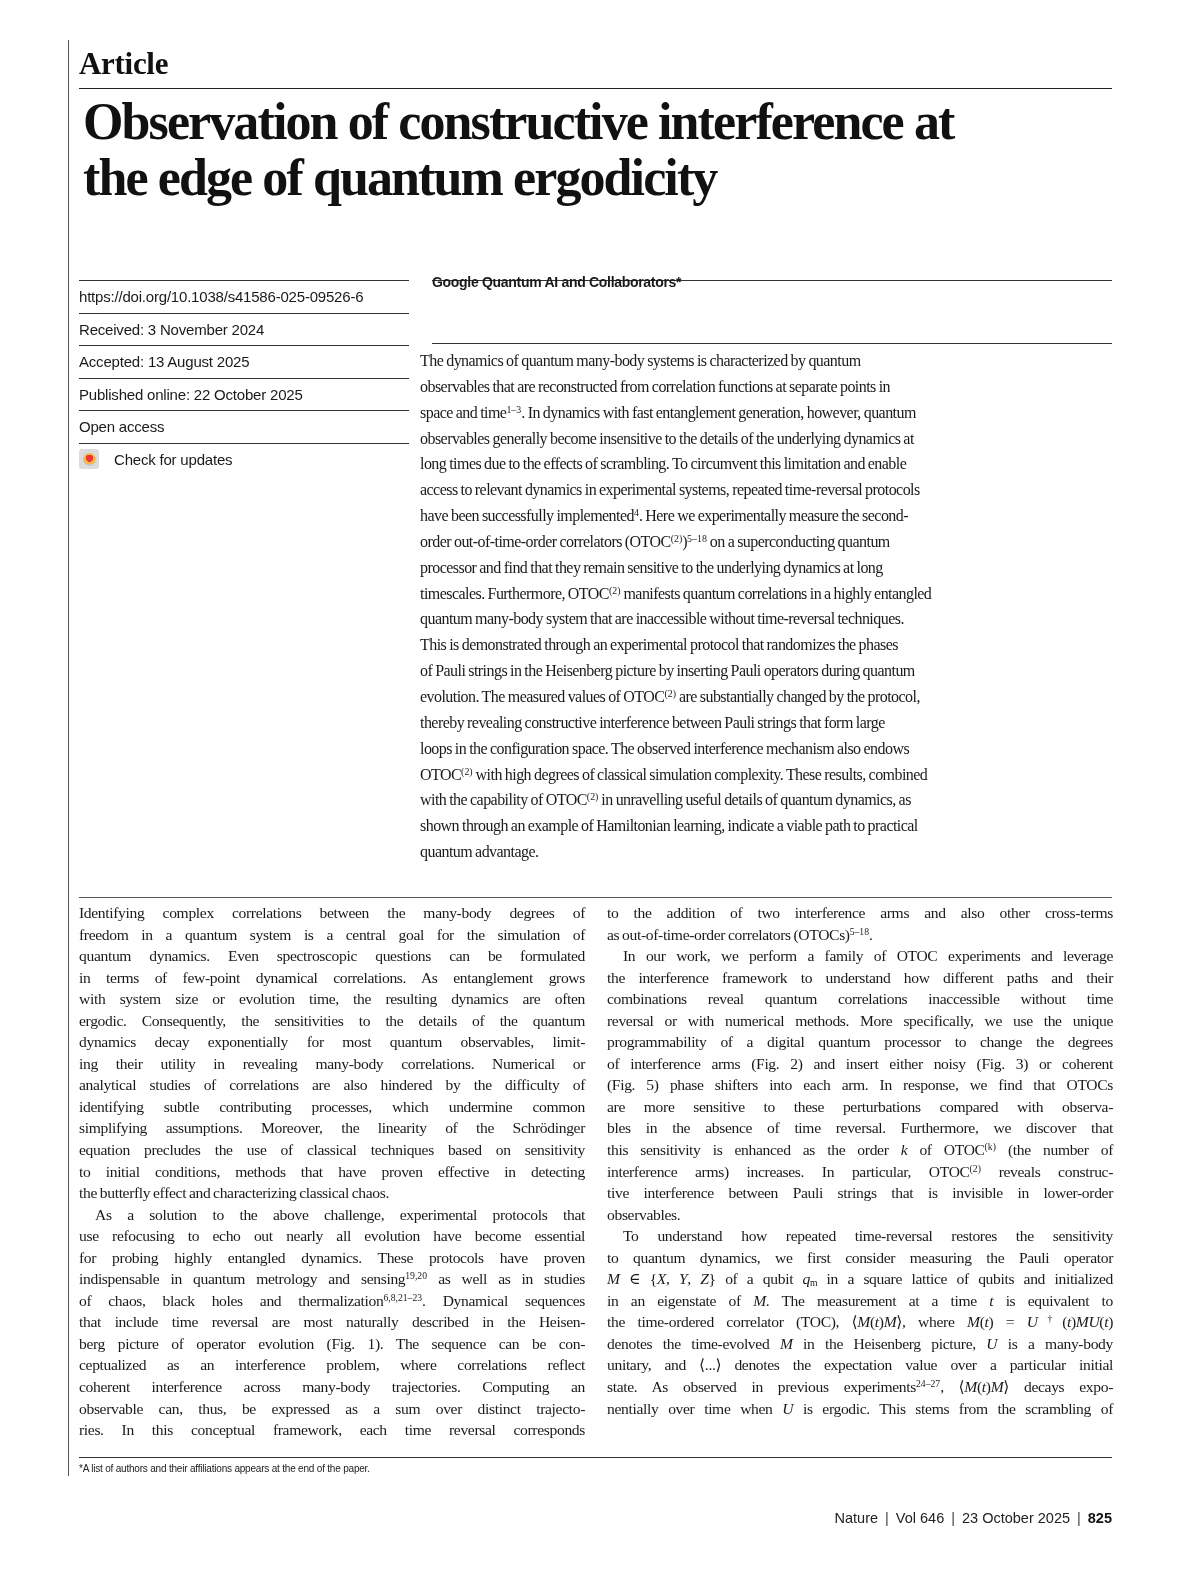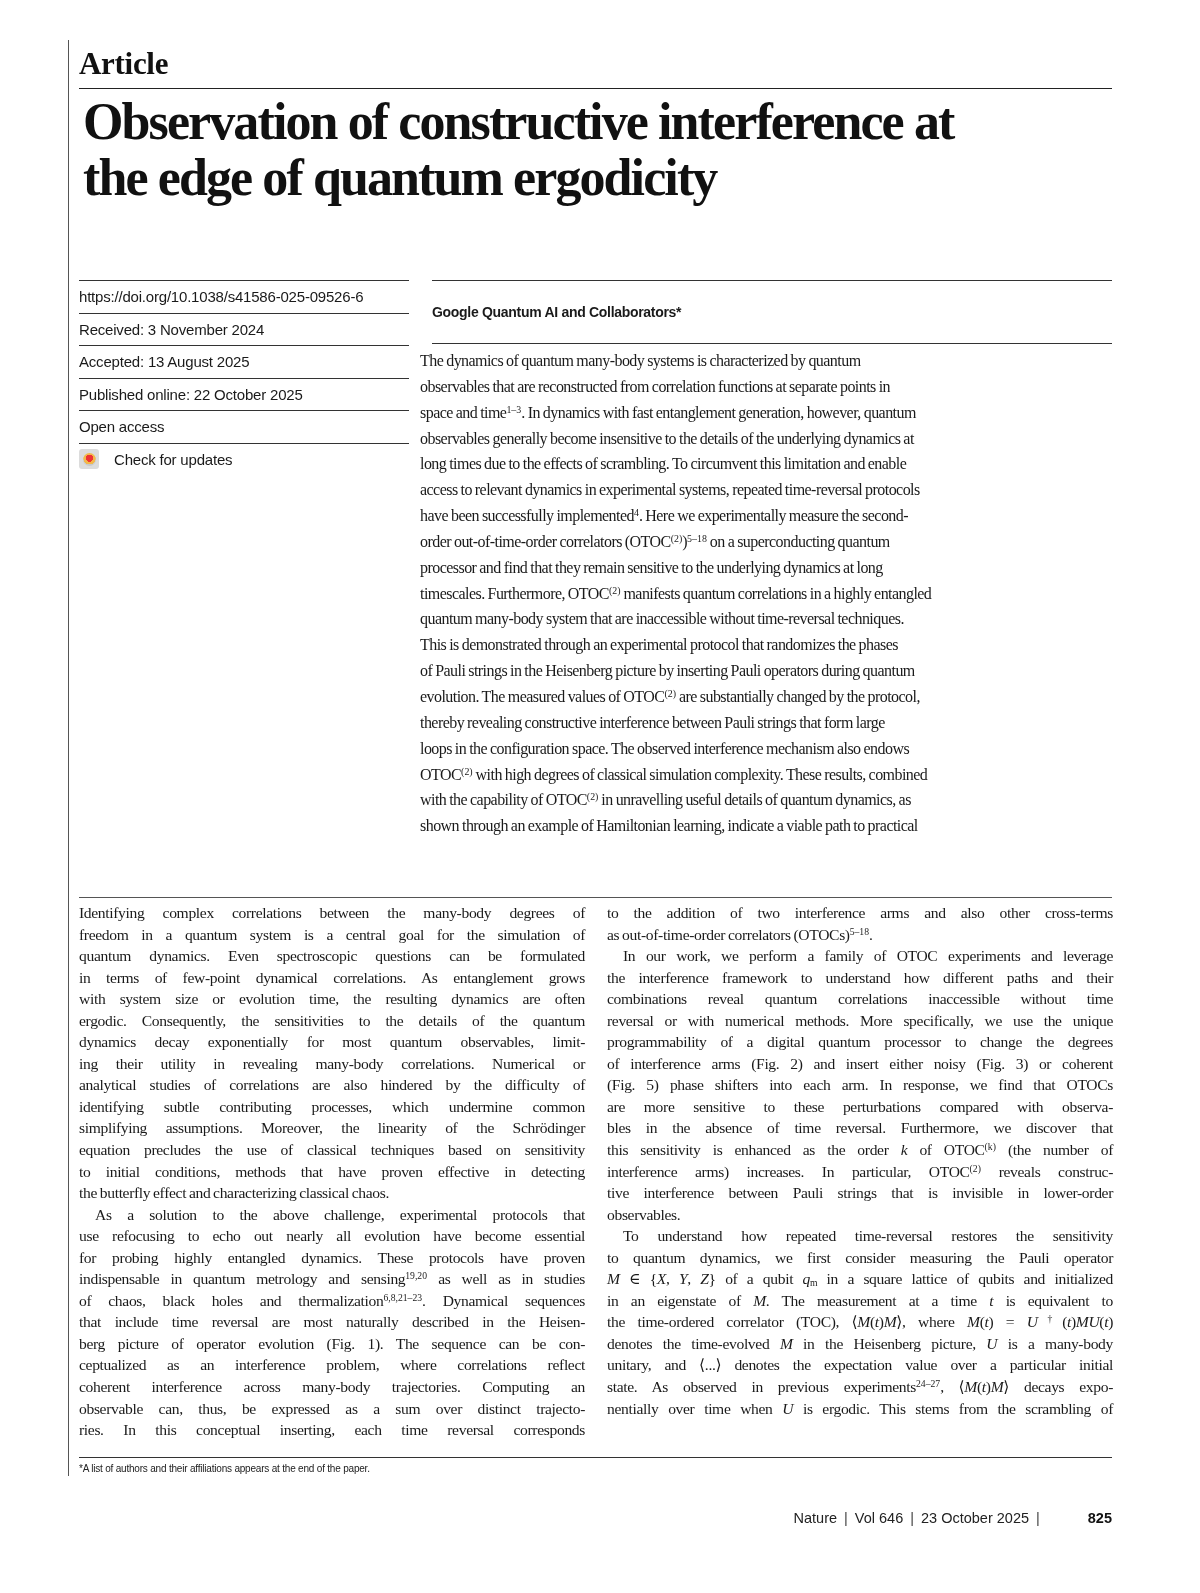--- a/index.html
+++ b/index.html
@@ -13,41 +13,41 @@
 
   .meta { position: absolute; left: 79px; top: 280px; width: 330px; font-family: "Liberation Sans", "DejaVu Sans", sans-serif; font-size: 15px; color: #1a1a1a; }
   .meta .row { height: 31.5px; line-height: 31px; border-top: 1px solid #333; white-space: nowrap; letter-spacing: -0.2px; }
   .meta .row:last-child { border-bottom: none; }
   .meta .row.first { border-top: 1px solid #333; }
   .upd { display: flex; align-items: center; gap: 15px; }
   .upd-icon { width: 20px; height: 20px; border-radius: 3px; background: #dcdcdc; display: inline-flex; align-items: center; justify-content: center; }
   .upd-icon span { width: 13px; height: 13px; border-radius: 50%; background: radial-gradient(circle at 50% 40%, #e33 0 35%, #f2b84b 36% 60%, #c9c9c9 61%); display: block; }
 
   .authors-rule { position: absolute; left: 432px; top: 280px; width: 680px; height: 1px; background: #333; }
-  .authors { position: absolute; left: 432px; top: 304px; font-family: "Liberation Sans", "DejaVu Sans", sans-serif; font-weight: bold; font-size: 14px; letter-spacing: -0.3px; color: #1a1a1a; }
+  .authors { position: absolute; left: 432px; top: 274px; font-family: "Liberation Sans", "DejaVu Sans", sans-serif; font-weight: bold; font-size: 14px; letter-spacing: -0.3px; color: #1a1a1a; }
   .abstract-rule { position: absolute; left: 432px; top: 343px; width: 680px; height: 1px; background: #333; }
   .abstract { position: absolute; left: 420px; top: 348px; width: 682px; font-family: "Liberation Serif", "DejaVu Serif", serif; font-size: 16px; line-height: 25.85px; letter-spacing: -0.55px; word-spacing: -0.5px; color: #1a1a1a; }
   .abstract .l { display: block; white-space: nowrap; }
 
   .body-rule { position: absolute; left: 79px; top: 897px; width: 1033px; height: 1px; background: #555; }
   .col { position: absolute; top: 902px; width: 506px; font-family: "Liberation Serif", "DejaVu Serif", serif; font-size: 15.6px; line-height: 21.55px; letter-spacing: -0.35px; word-spacing: -0.8px; color: #1a1a1a; }
   .col .l { display: block; white-space: nowrap; text-align: justify; text-align-last: justify; }
   .col .l.last { text-align-last: left; }
   .col .l.ind { padding-left: 16px; }
   .col-left { left: 79px; }
   .col-right { left: 607px; }
   sup { font-size: 0.62em; line-height: 0; vertical-align: 0.55em; letter-spacing: 0; }
   sub { font-size: 0.62em; line-height: 0; vertical-align: -0.25em; }
   i { font-style: italic; }
 
   .foot-rule { position: absolute; left: 79px; top: 1457px; width: 1033px; height: 1px; background: #333; }
   .footnote { position: absolute; left: 79px; top: 1463px; font-family: "Liberation Sans", "DejaVu Sans", sans-serif; font-size: 10px; letter-spacing: -0.2px; color: #222; }
   .pagefoot { position: absolute; right: 88px; top: 1510px; font-family: "Liberation Sans", "DejaVu Sans", sans-serif; font-size: 14.5px; color: #222; white-space: nowrap; }
   .pagefoot .sep { padding: 0 7px; color: #444; }
-  .pagefoot .pg { font-weight: bold; color: #111; margin-left: 41px; }
+  .pagefoot .pg { font-weight: bold; color: #111; }
 </style>
 </head>
 <body>
 
 <div class="page">
   <div class="left-rule"></div>
 
   <div class="article-label">Article</div>
   <div class="rule-top"></div>
   <h1 class="title" style="margin:4px;">
@@ -85,20 +85,21 @@
       <span class="l">timescales. Furthermore, OTOC<sup>(2)</sup> manifests quantum correlations in a highly entangled</span>
       <span class="l">quantum many-body system that are inaccessible without time-reversal techniques.</span>
       <span class="l">This is demonstrated through an experimental protocol that randomizes the phases</span>
       <span class="l">of Pauli strings in the Heisenberg picture by inserting Pauli operators during quantum</span>
       <span class="l">evolution. The measured values of OTOC<sup>(2)</sup> are substantially changed by the protocol,</span>
       <span class="l">thereby revealing constructive interference between Pauli strings that form large</span>
       <span class="l">loops in the configuration space. The observed interference mechanism also endows</span>
       <span class="l">OTOC<sup>(2)</sup> with high degrees of classical simulation complexity. These results, combined</span>
       <span class="l">with the capability of OTOC<sup>(2)</sup> in unravelling useful details of quantum dynamics, as</span>
       <span class="l">shown through an example of Hamiltonian learning, indicate a viable path to practical</span>
+      <span class="l">quantum advantage.</span>
     </div>
 
   <div class="body-rule"></div>
   <div class="col col-left" id="col-left">
       <span class="l">Identifying complex correlations between the many-body degrees of</span>
       <span class="l">freedom in a quantum system is a central goal for the simulation of</span>
       <span class="l">quantum dynamics. Even spectroscopic questions can be formulated</span>
       <span class="l">in terms of few-point dynamical correlations. As entanglement grows</span>
       <span class="l">with system size or evolution time, the resulting dynamics are often</span>
       <span class="l">ergodic. Consequently, the sensitivities to the details of the quantum</span>
@@ -113,21 +114,21 @@
       <span class="l ind">As a solution to the above challenge, experimental protocols that</span>
       <span class="l">use refocusing to echo out nearly all evolution have become essential</span>
       <span class="l">for probing highly entangled dynamics. These protocols have proven</span>
       <span class="l">indispensable in quantum metrology and sensing<sup>19,20</sup> as well as in studies</span>
       <span class="l">of chaos, black holes and thermalization<sup>6,8,21–23</sup>. Dynamical sequences</span>
       <span class="l">that include time reversal are most naturally described in the Heisen-</span>
       <span class="l">berg picture of operator evolution (Fig. 1). The sequence can be con-</span>
       <span class="l">ceptualized as an interference problem, where correlations reflect</span>
       <span class="l">coherent interference across many-body trajectories. Computing an</span>
       <span class="l">observable can, thus, be expressed as a sum over distinct trajecto-</span>
-      <span class="l">ries. In this conceptual inserting, each time reversal corresponds</span>
+      <span class="l">ries. In this conceptual framework, each time reversal corresponds</span>
     </div>
   <div class="col col-right" id="col-right">
       <span class="l">to the addition of two interference arms and also other cross-terms</span>
       <span class="l last">as out-of-time-order correlators (OTOCs)<sup>5–18</sup>.</span>
       <span class="l ind">In our work, we perform a family of OTOC experiments and leverage</span>
       <span class="l">the interference framework to understand how different paths and their</span>
       <span class="l">combinations reveal quantum correlations inaccessible without time</span>
       <span class="l">reversal or with numerical methods. More specifically, we use the unique</span>
       <span class="l">programmability of a digital quantum processor to change the degrees</span>
       <span class="l">of interference arms (Fig. 2) and insert either noisy (Fig. 3) or coherent</span>

